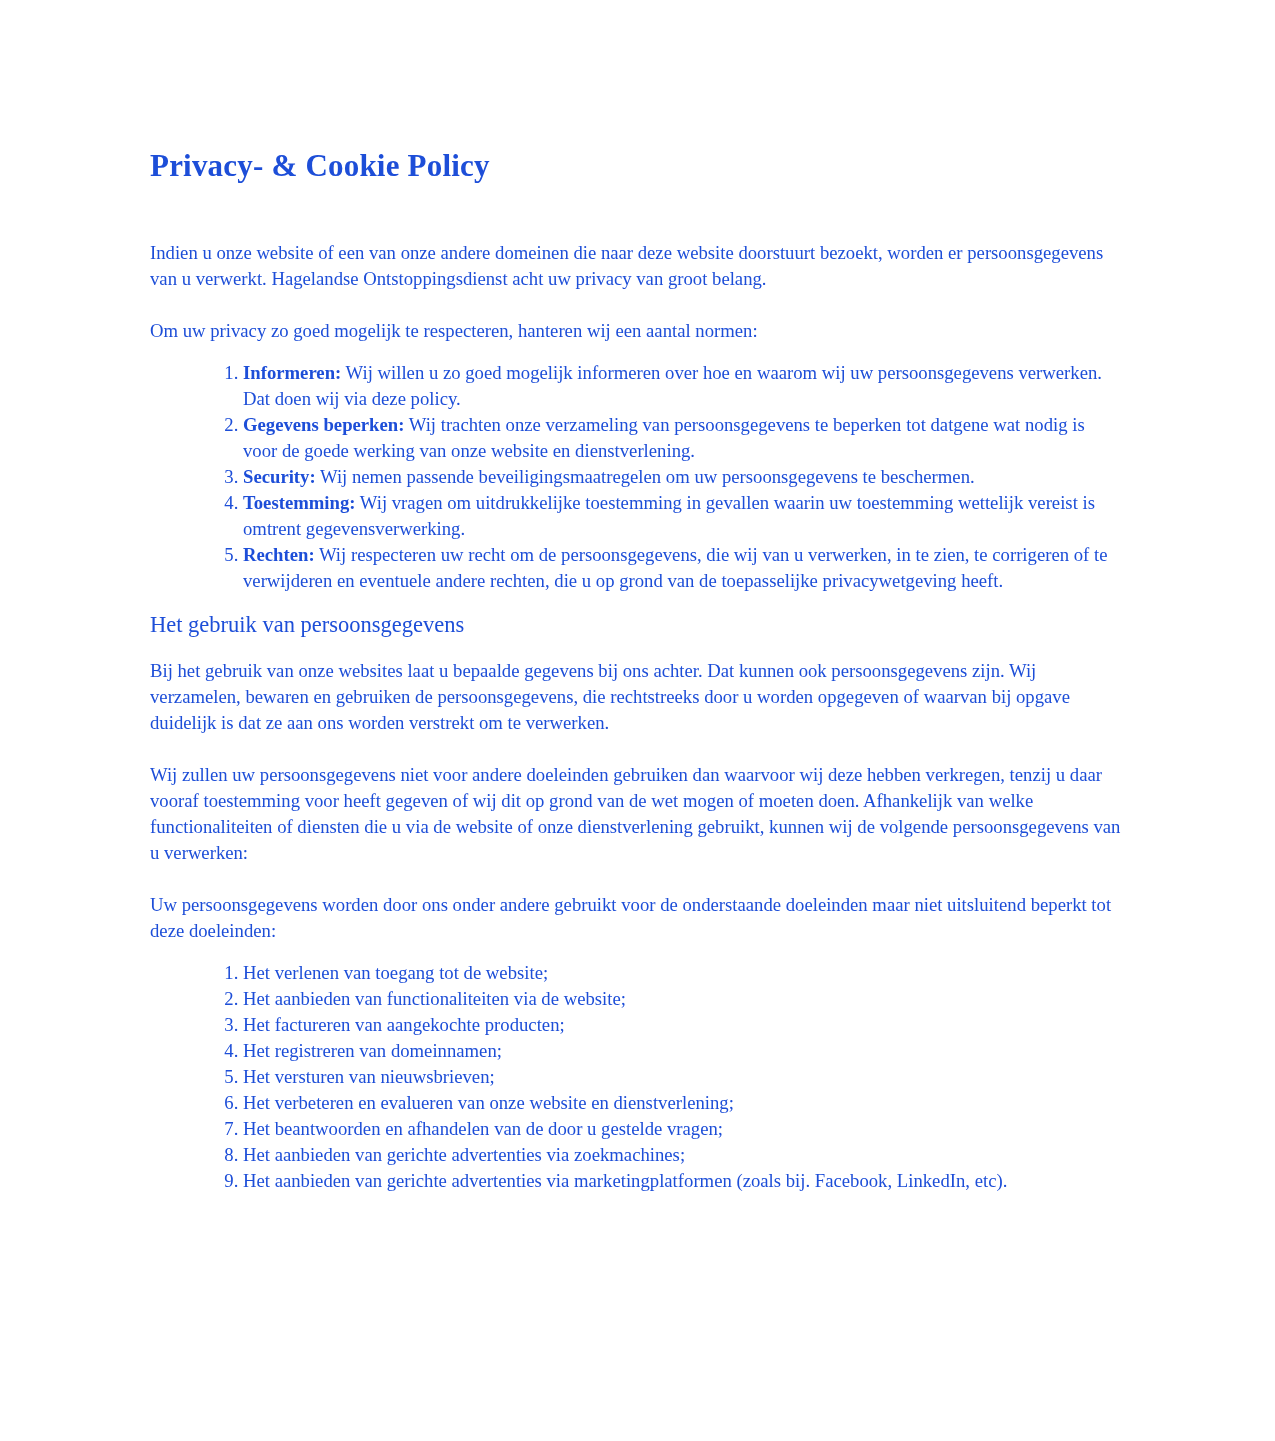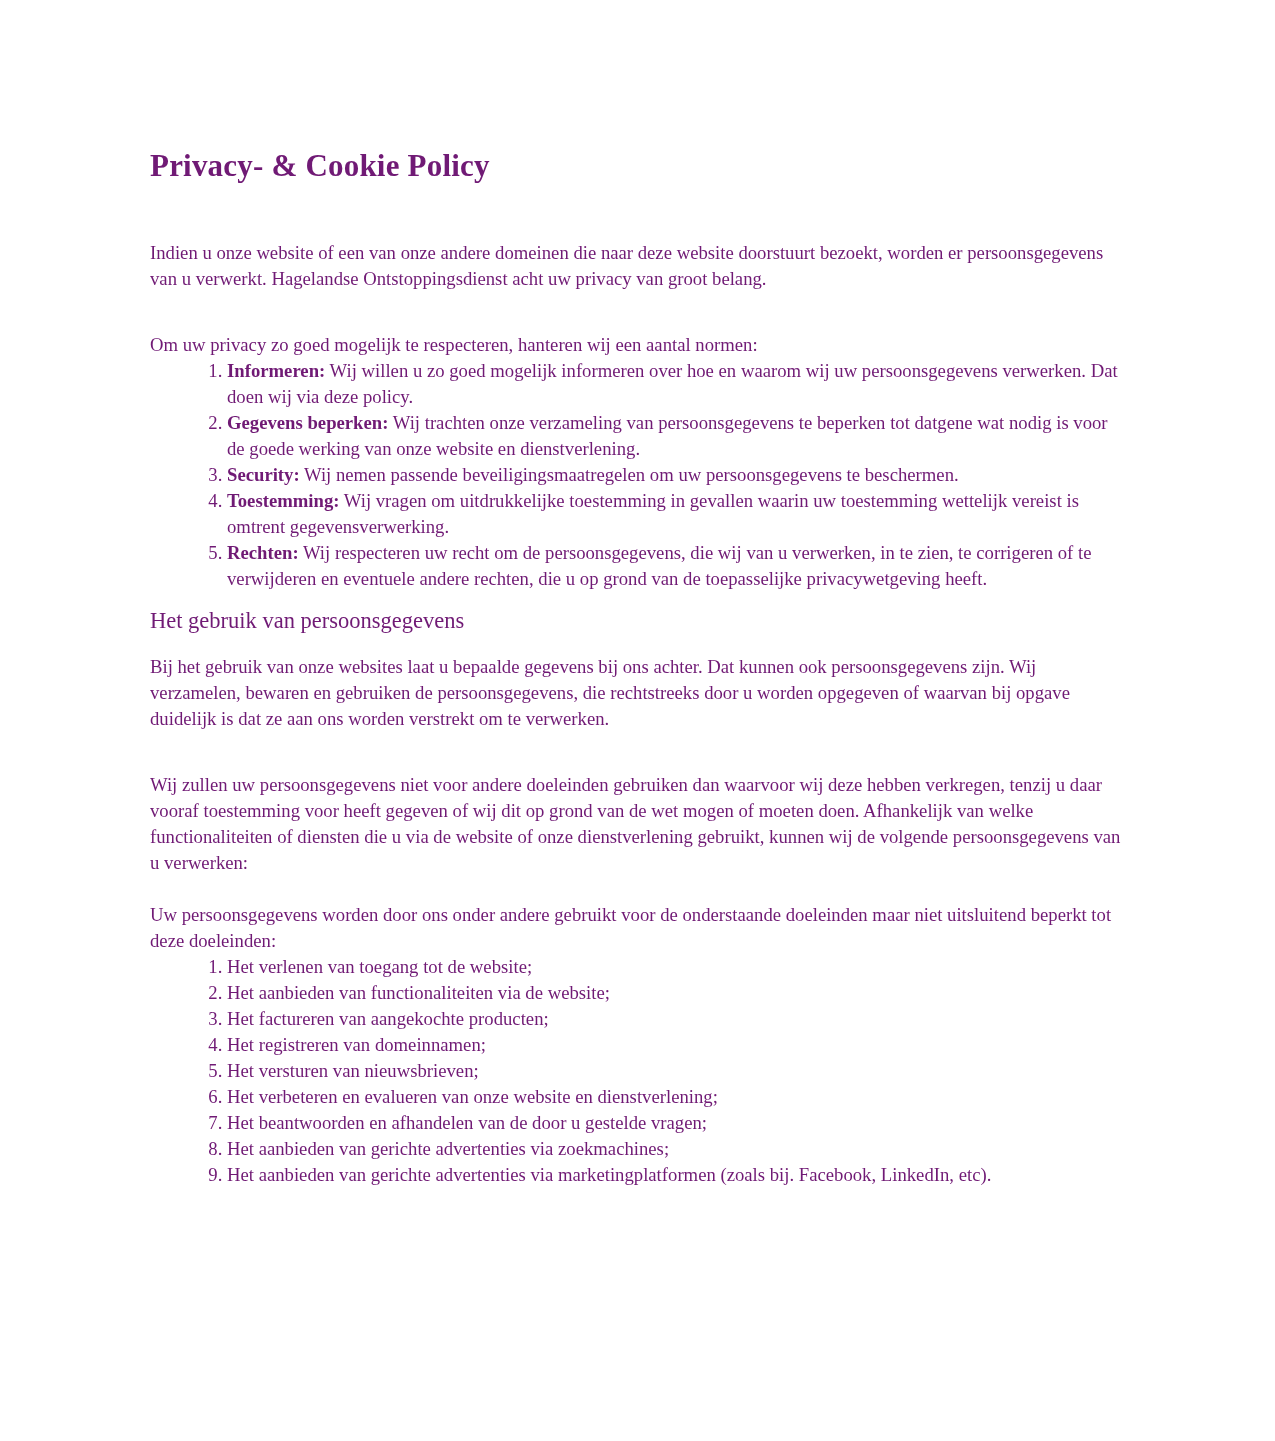--- a/index.html
+++ b/index.html
@@ -7,43 +7,43 @@
     padding: 0;
     background: #ffffff;
   }
   .page {
     position: relative;
     width: 1275px;
     height: 1441px;
     box-sizing: border-box;
     padding: 146px 150px 0 150px;
     background: #ffffff;
-    color: #701a75;
+    color: #1d4ed8;
     font-family: "Liberation Serif", "DejaVu Serif", serif;
     font-size: 18.7px;
     line-height: 26px;
     overflow: hidden;
   }
   .doc-title {
     margin: 0 0 54px 0;
     font-size: 31px;
     line-height: 40px;
     font-weight: bold;
     letter-spacing: 0.2px;
   }
   p { margin: 0; }
-  .para-gap { margin-top: 40px; }
+  .para-gap { margin-top: 26px; }
   .section-heading {
     margin: 14px 0 18px 0;
     font-size: 22.5px;
     line-height: 30px;
     font-weight: normal;
   }
   ol {
-    margin: 0;
+    margin: 16px;
     padding-left: 77px;
     list-style: decimal outside;
   }
   ol li {
     padding-left: 0;
     line-height: 26px;
   }
   .bold-lead { font-weight: bold; }
   .purposes-intro { margin-top: 26px; }
 </style>

